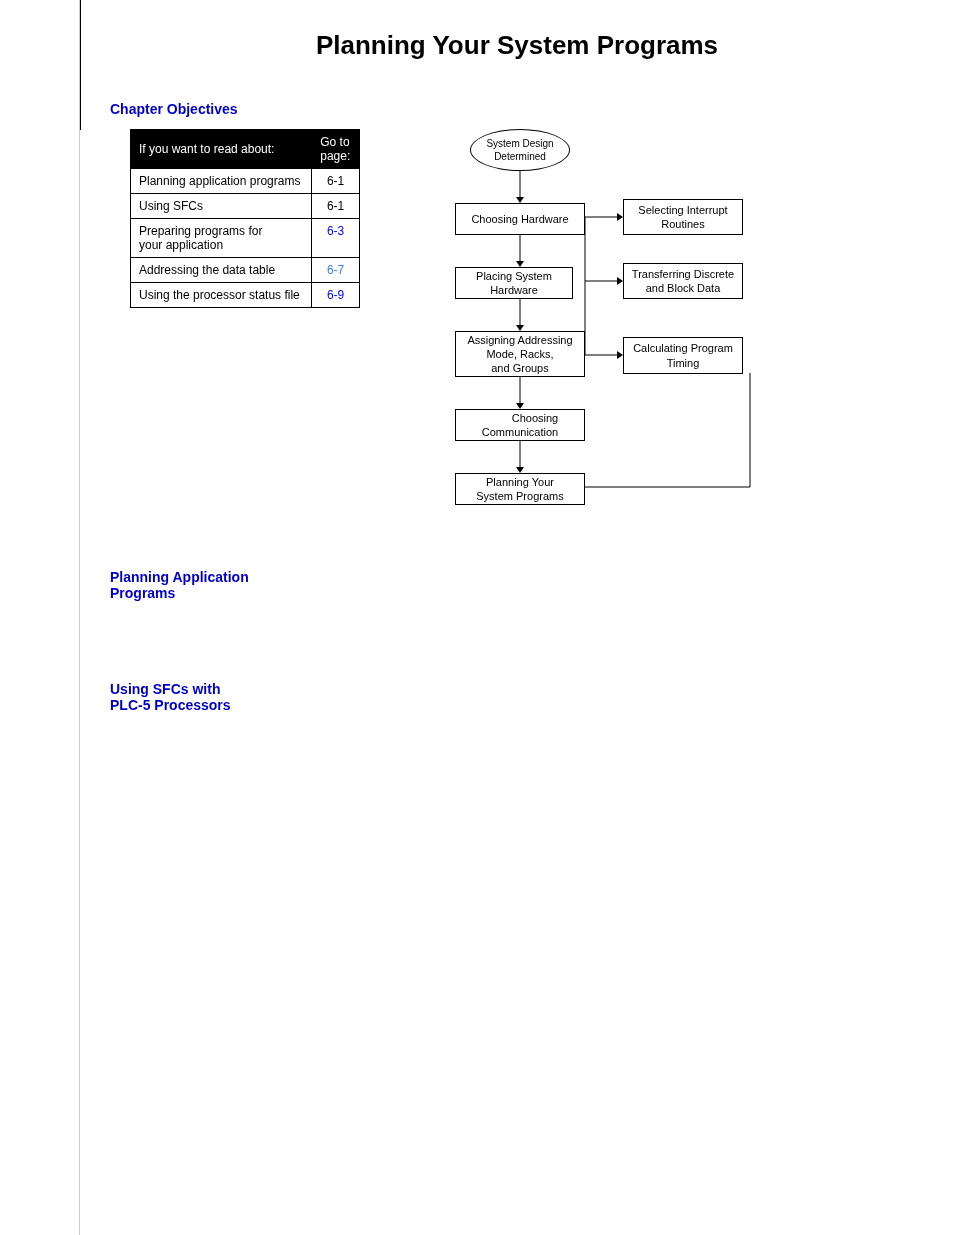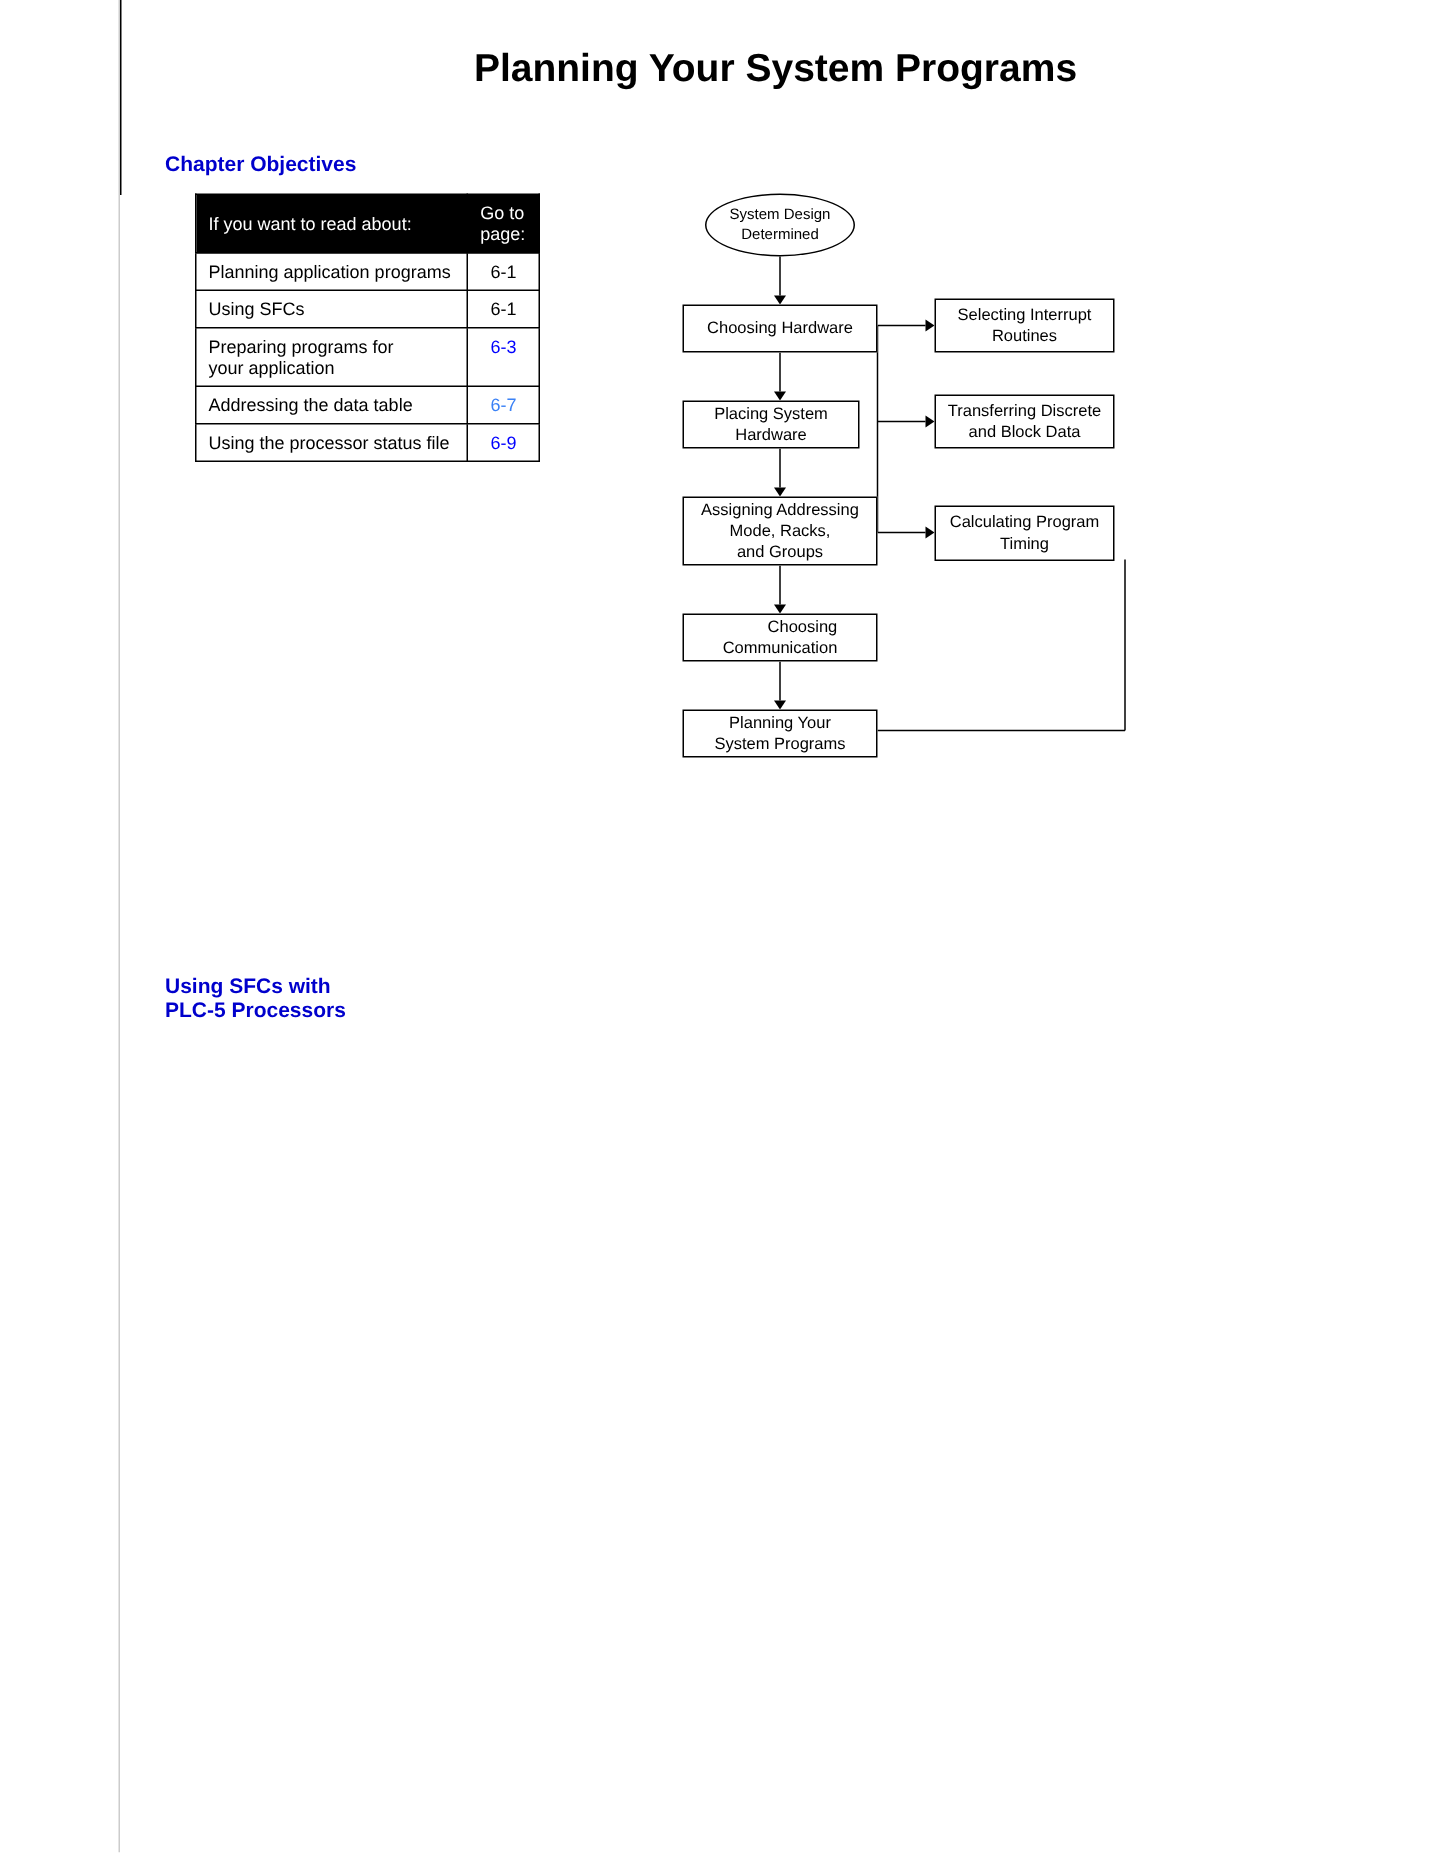--- a/index.html
+++ b/index.html
@@ -307,20 +307,21 @@
             Calculating Program<br>Timing
           </div>
 
         </div>
       </div>
     </div>
 
     <div class="sections-container">
 
       <div class="section-row">
+        <div class="section-left-label">Planning Application<br>Programs</div>
         <div class="section-body"></div>
       </div>
 
       <div class="section-row">
         <div class="section-left-label">Using SFCs with<br>PLC-5 Processors</div>
         <div class="section-body"></div>
       </div>
 
     </div>
 

